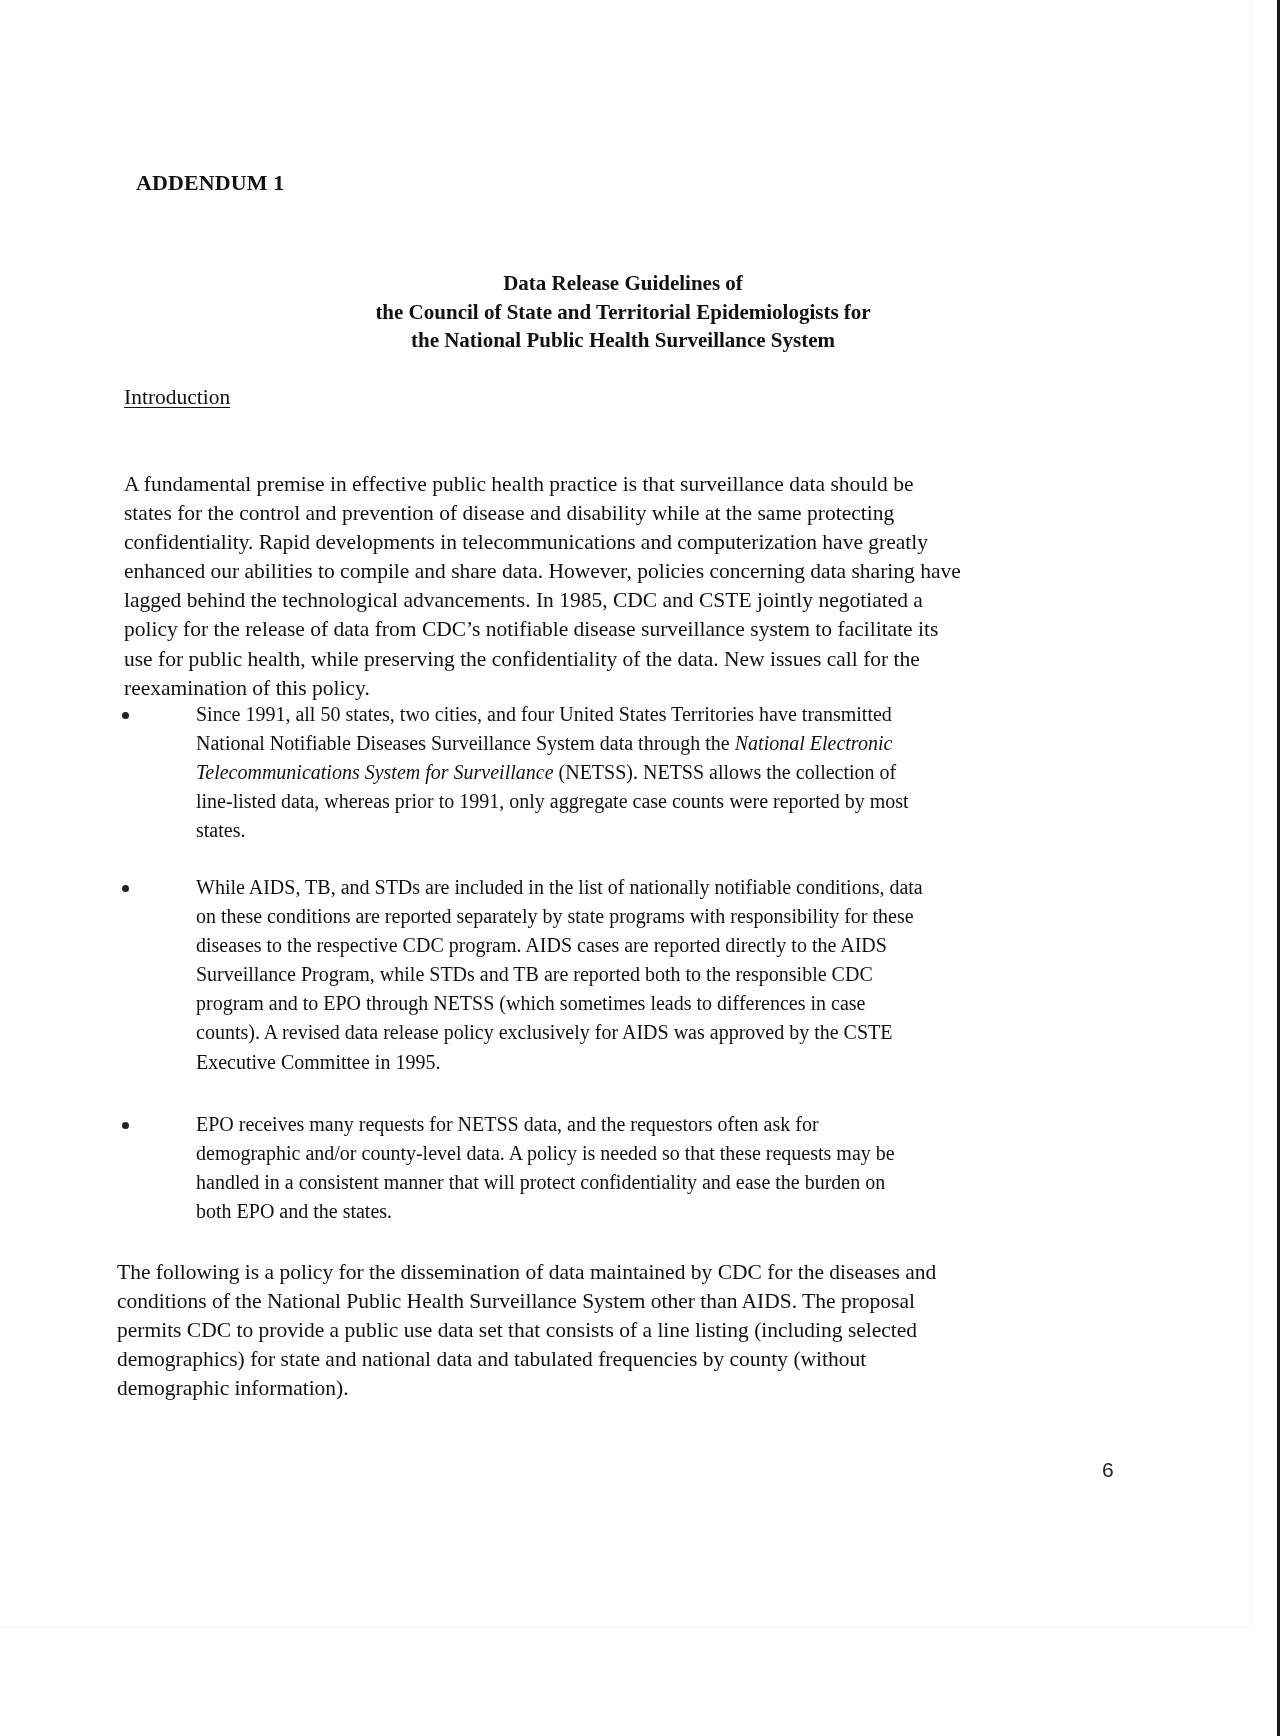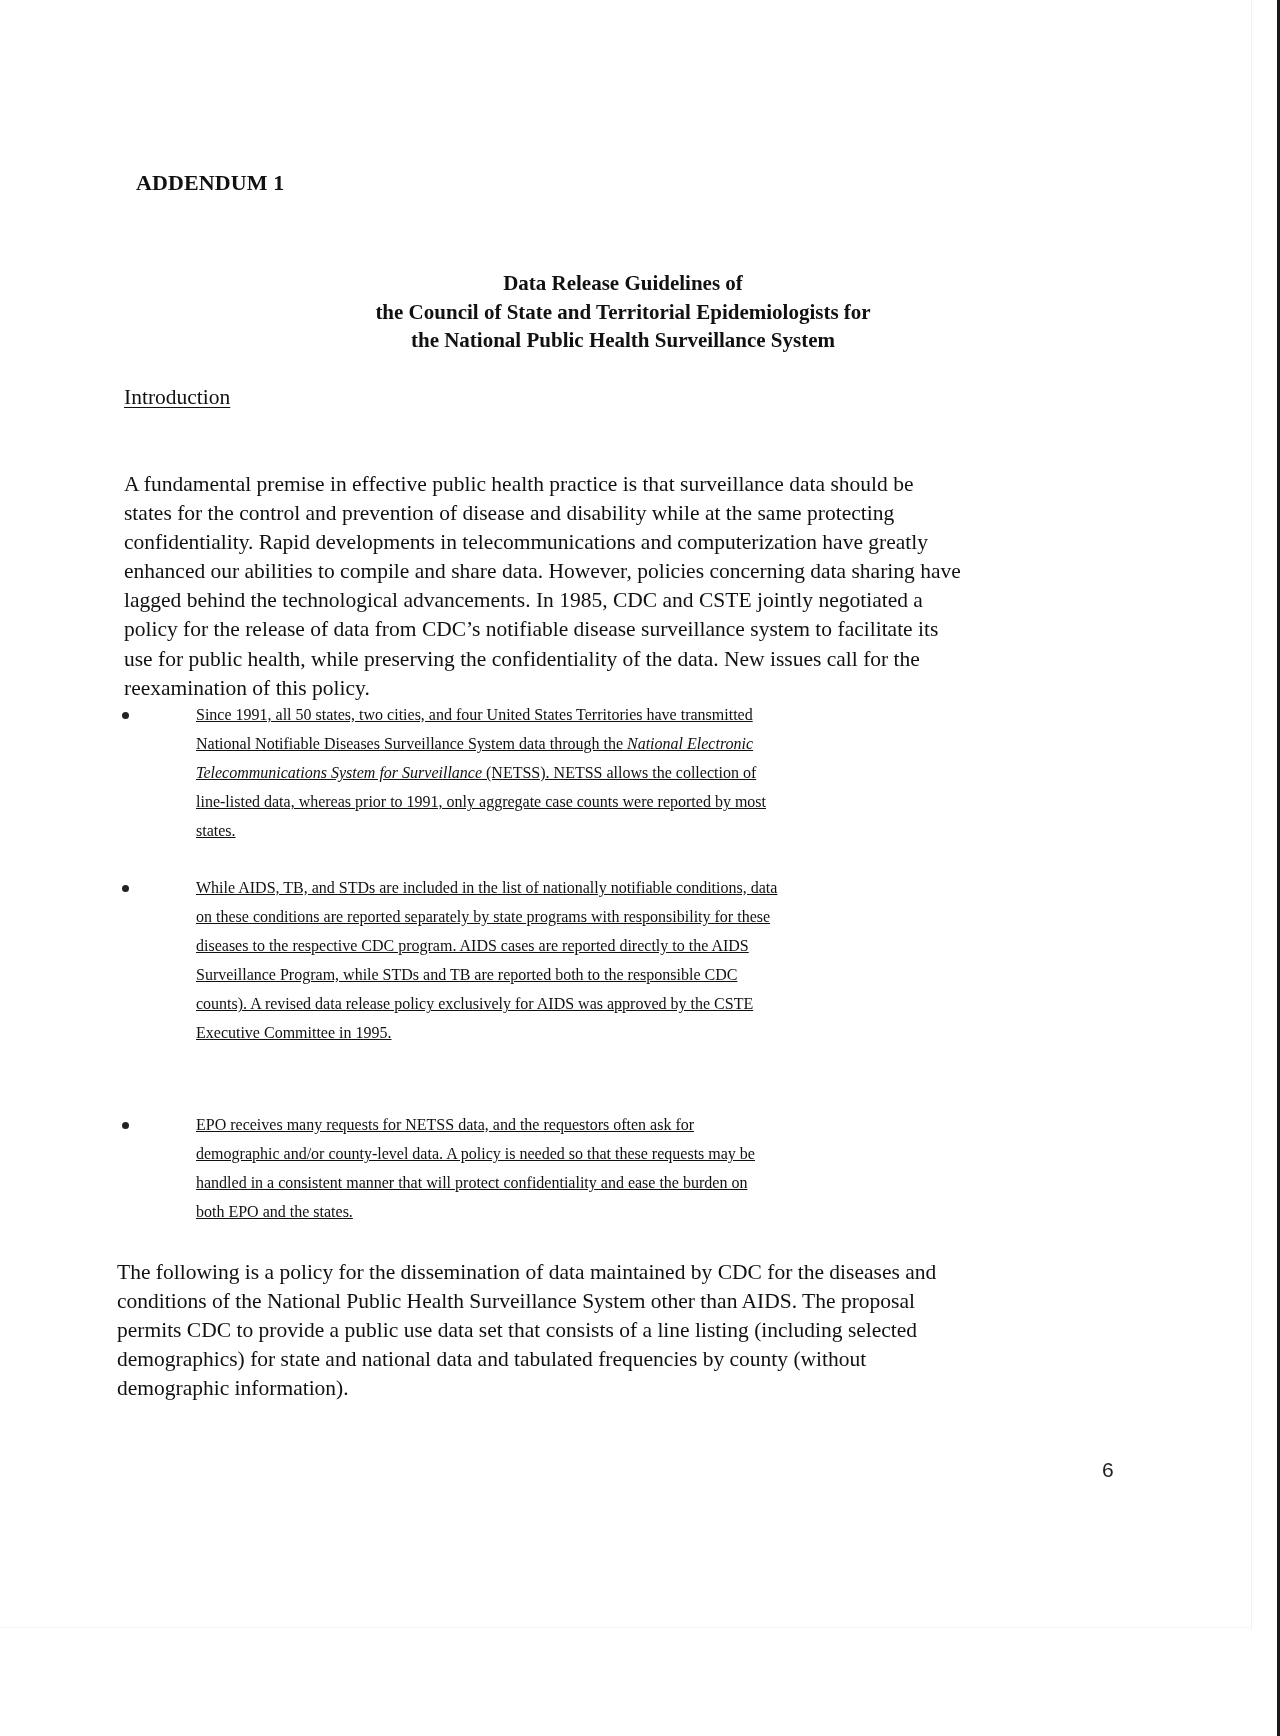--- a/index.html
+++ b/index.html
@@ -69,23 +69,22 @@
     .bullet-dot {
       position: absolute;
       left: 122px;
       width: 7px; height: 7px;
       border-radius: 50%;
       background: #222;
     }
     .bullet-text {
       position: absolute;
       left: 196px;
-      font-size: 16px;
+      font-size: 20px;
       line-height: 29.1px;
-      text-decoration: underline;
     }
     .bullet-text .line { white-space: nowrap; display: block; }
     .b1 { top: 700px; }
     .b2 { top: 873px; }
     .b3 { top: 1110px; }
     .page-number {
       position: absolute;
       left: 1102px; top: 1458px;
       font-family: "Liberation Sans", "DejaVu Sans", sans-serif;
       font-size: 21px;
@@ -132,20 +131,21 @@
   </div>
 </div>
 
 <div class="bullet-item b2">
   <span class="bullet-dot" style="top:12px;"></span>
   <div class="bullet-text">
     <span class="line">While AIDS, TB, and STDs are included in the list of nationally notifiable conditions, data</span>
     <span class="line">on these conditions are reported separately by state programs with responsibility for these</span>
     <span class="line">diseases to the respective CDC program.  AIDS cases are reported directly to the AIDS</span>
     <span class="line">Surveillance Program, while STDs and TB are reported both to the responsible CDC</span>
+    <span class="line">program and to EPO through NETSS (which sometimes leads to differences in case</span>
     <span class="line">counts).    A revised data release policy exclusively for AIDS was approved by the CSTE</span>
     <span class="line">Executive Committee in 1995.</span>
   </div>
 </div>
 
 <div class="bullet-item b3">
   <span class="bullet-dot" style="top:12px;"></span>
   <div class="bullet-text">
     <span class="line">EPO receives many requests for NETSS data, and the requestors often ask for</span>
     <span class="line">demographic and/or county-level data.   A policy is needed so that these requests may be</span>

